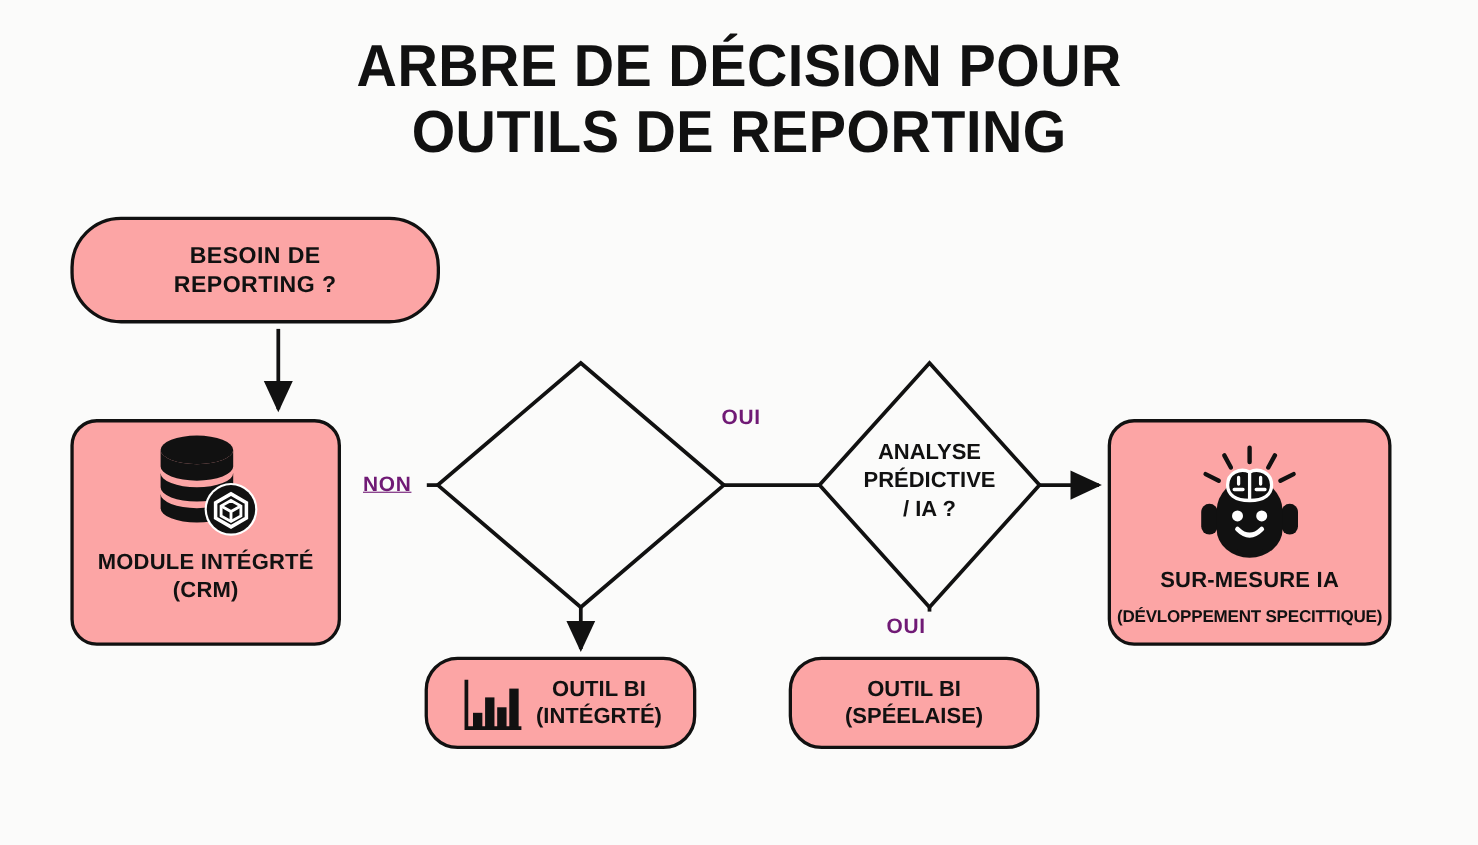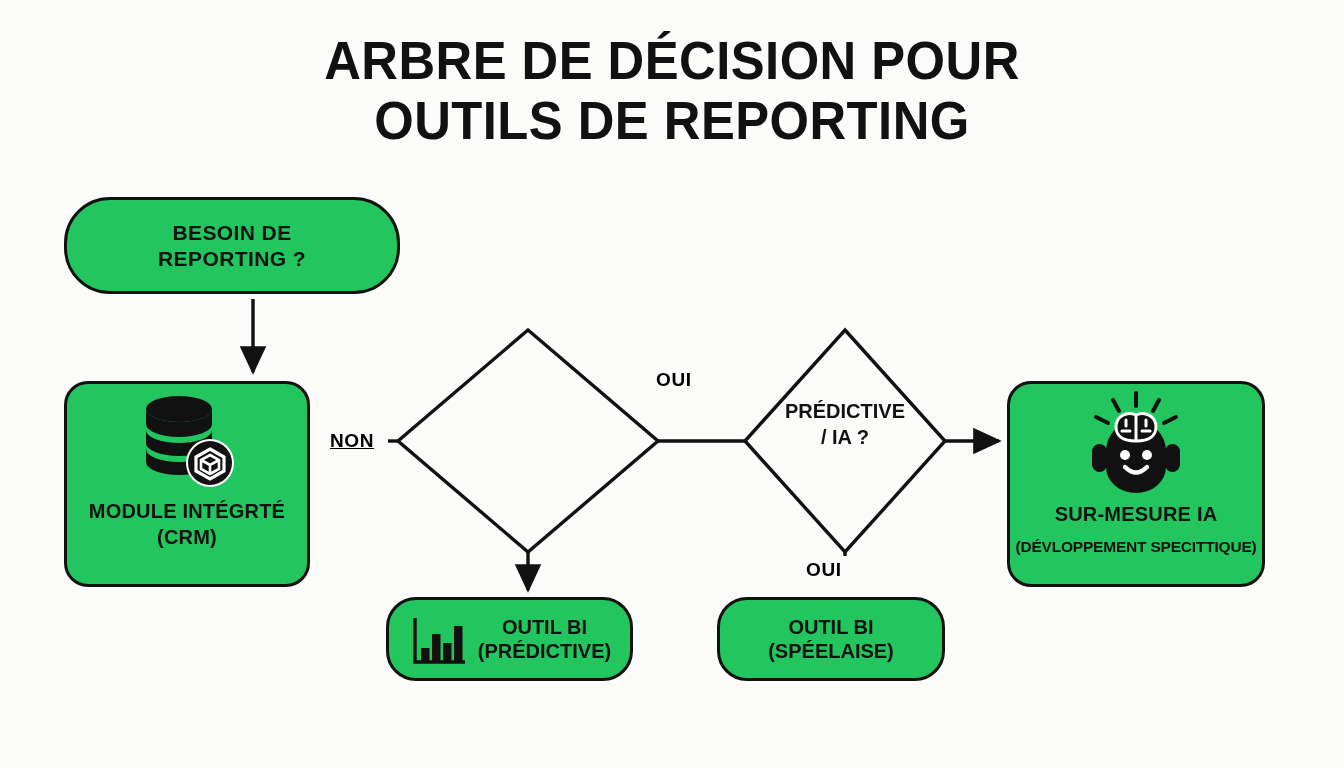--- a/index.html
+++ b/index.html
@@ -23,21 +23,21 @@
     letter-spacing:0.5px;
     color:#111111;
     transform:scaleX(0.94);
     transform-origin:center top;
   }
   .title-line{display:block;white-space:nowrap;}
 
   
   .node{
     position:absolute;
-    background:#22c55e;
+    background:#fca5a5;
     border:3.5px solid #111111;
     box-sizing:border-box;
     display:flex;
     flex-direction:column;
     align-items:center;
     justify-content:center;
   }
   .node-label{
     font-weight:bold;
     text-align:center;
@@ -67,20 +67,21 @@
     padding-top:5px;
   }
   #module-node .icon-wrap{height:108px;display:flex;align-items:center;justify-content:center;}
   #module-node .node-label{font-size:20px;letter-spacing:0.2px;margin-top:2px;}
 
   
   #ai-node{
     left:1007px;top:381px;width:258px;height:206px;
     border-radius:24px;
     justify-content:flex-start;
+    padding-top:14px;
   }
   #ai-node .icon-wrap{height:118px;display:flex;align-items:center;justify-content:center;}
   #ai-node .node-label{font-size:20px;letter-spacing:0.2px;}
   #ai-node .node-sub{font-size:15.5px;letter-spacing:-0.2px;margin-top:12px;}
 
   
   #bi-left-node{
     left:386px;top:597px;width:247px;height:84px;
     border-radius:30px;
     flex-direction:row;
@@ -97,21 +98,21 @@
   }
   #bi-right-node .node-label{font-size:20px;}
   #bi-right-node .node-sub{font-size:20px;font-weight:bold;}
 
   
   .edge-label{
     position:absolute;
     font-weight:bold;
     font-size:19px;
     letter-spacing:0.6px;
-    color:#000000;
+    color:#701a75;
     white-space:nowrap;
   }
   #label-non{left:330px;top:430px;text-decoration:underline;}
   #label-oui-top{left:656px;top:369px;}
   #label-oui-bottom{left:806px;top:559px;}
 
   
   .diamond-text{
     position:absolute;
     font-weight:bold;
@@ -157,20 +158,21 @@
 
     <line x1="528" y1="552" x2="528" y2="590" class="stroke" marker-end="url(#arrowhead)"></line>
 
     <line x1="845" y1="552" x2="845" y2="556" class="stroke"></line>
 
     <line x1="945" y1="441" x2="999" y2="441" class="stroke" marker-end="url(#arrowhead)"></line>
   </svg>
 
 
   <div class="diamond-text" id="diamond2-text">
+    <div>ANALYSE</div>
     <div>PRÉDICTIVE</div>
     <div>/ IA ?</div>
   </div>
 
   <div class="edge-label" id="label-non">NON</div>
   <div class="edge-label" id="label-oui-top">OUI</div>
   <div class="edge-label" id="label-oui-bottom">OUI</div>
 
   <div class="node" id="start-node">
     <div class="node-label">BESOIN DE</div>
@@ -240,21 +242,21 @@
           <rect x="13" y="36" width="8.5" height="14"></rect>
           <rect x="24" y="22" width="8.5" height="28"></rect>
           <rect x="35" y="31" width="8.5" height="19"></rect>
           <rect x="46" y="14" width="8.5" height="36"></rect>
         </g>
         <path d="M7,6 L7,50 L57,50" fill="none" stroke="#111111" stroke-width="3.4"></path>
       </svg>
     </div>
     <div class="node-text">
       <div class="node-label">OUTIL BI</div>
-      <div class="node-sub">(PRÉDICTIVE)</div>
+      <div class="node-sub">(INTÉGRTÉ)</div>
     </div>
   </div>
 
   <div class="node" id="bi-right-node">
     <div class="node-label">OUTIL BI</div>
     <div class="node-sub">(SPÉELAISE)</div>
   </div>
 
 </div>
 

